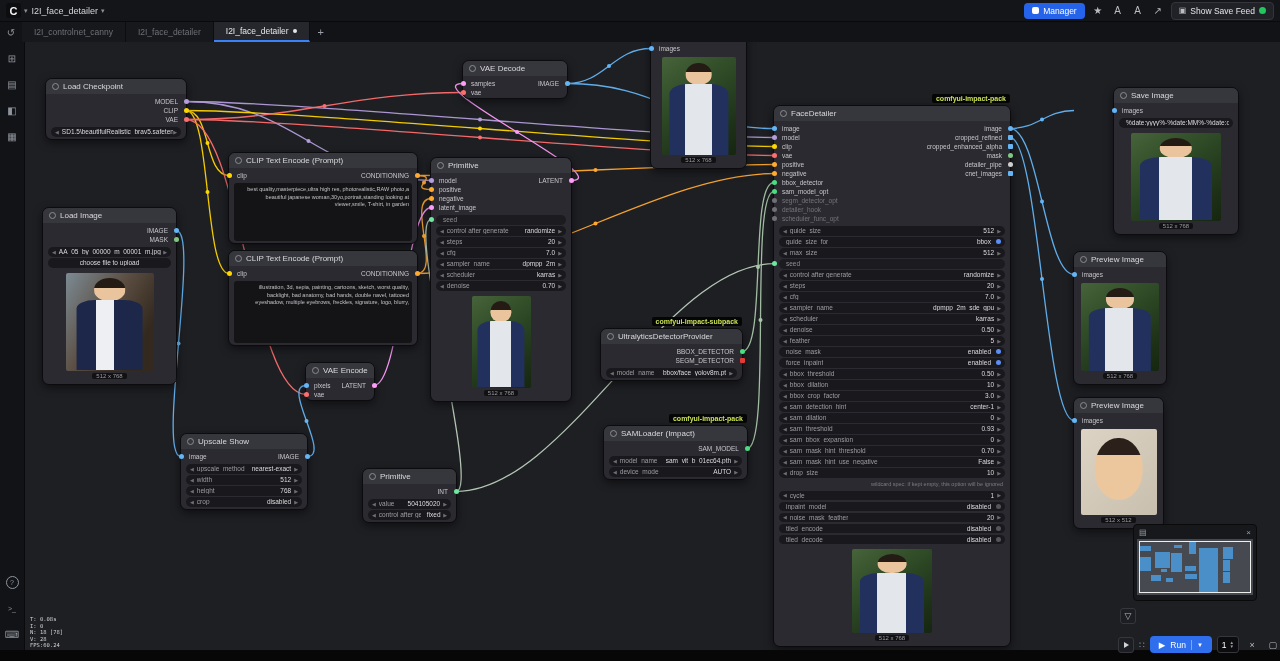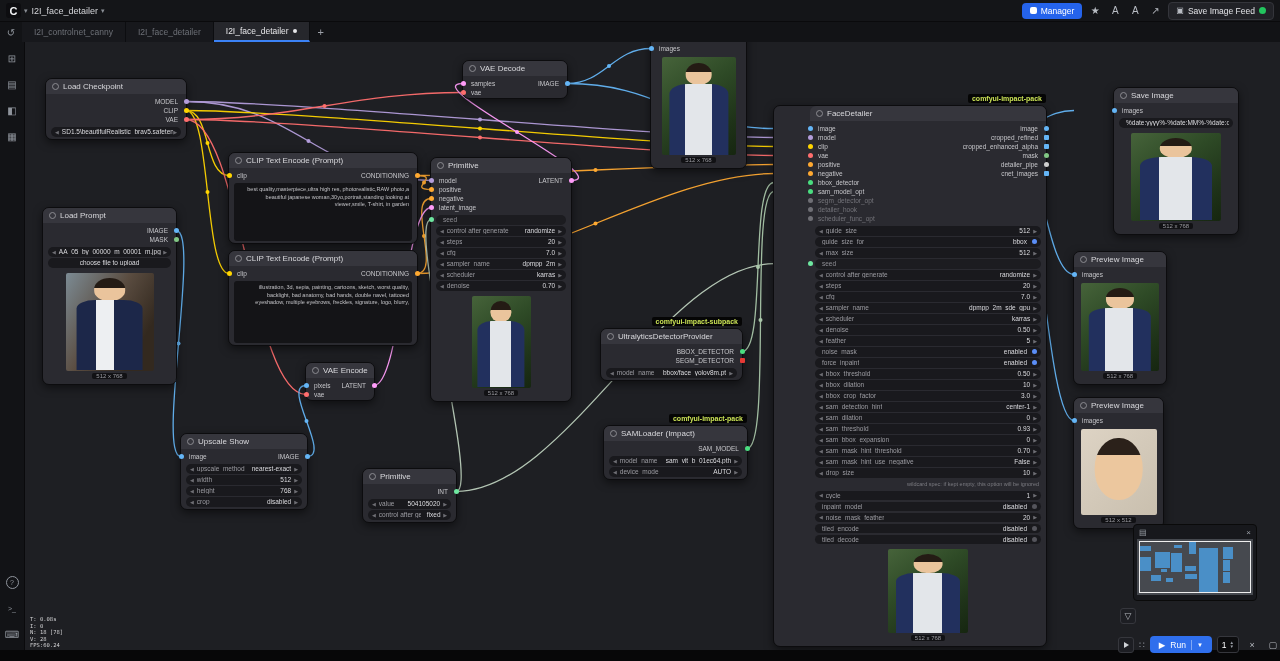--- a/index.html
+++ b/index.html
@@ -363,21 +363,21 @@
           <div class="col"></div>
         </div>
         <div class="photo-wrap">
           <div class="photo garden" style="width: 74px; height: 98px;"></div>
           <div class="size-label">512 x 768</div>
         </div>
       </div>
       <div class="node" style="left: 42px; top: 207px; width: 133px;">
         <div class="node-title">
           <span class="collapse-dot"></span>
-          <span>Load Prompt</span>
+          <span>Load Image</span>
         </div>
         <div class="slots">
           <div class="col"></div>
           <div class="col">
             <div class="slot out">
               <span class="sname">IMAGE</span>
               <span class="dot" style="background: rgb(100, 181, 246);"></span>
             </div>
             <div class="slot out">
               <span class="sname">MASK</span>
@@ -550,21 +550,21 @@
             <span class="arrow">▶</span>
           </div>
           <div class="widget combo">
             <span class="arrow">◀</span>
             <span class="wname">device_mode</span>
             <span class="wval">AUTO</span>
             <span class="arrow">▶</span>
           </div>
         </div>
       </div>
-      <div class="node" style="left: 773px; top: 105px; width: 236px; padding-left: 36px;">
+      <div class="node" style="left: 773px; top: 105px; width: 236px;">
         <div class="node-badge">comfyui-impact-pack</div>
         <div class="node-title">
           <span class="collapse-dot"></span>
           <span>FaceDetailer</span>
         </div>
         <div class="slots">
           <div class="col">
             <div class="slot in">
               <span class="dot" style="background: rgb(100, 181, 246);"></span>
               <span class="sname">image</span>
@@ -879,21 +879,21 @@
     <div class="btn-manager">
       <span class="puzzle"></span>
       <span>Manager</span>
     </div>
     <span class="mb-icon">★</span>
     <span class="mb-icon">A</span>
     <span class="mb-icon">A</span>
     <span class="mb-icon">↗</span>
     <div class="btn-feed">
       <span class="mb-icon" style="font-size:8px;width:auto">▣</span>
-      <span>Save Image Feed</span>
+      <span>Show Save Feed</span>
       <span class="feed-dot"></span>
     </div>
   </div>
 </div>
 
 <div class="tabbar">
   <div class="undo-ic">↺</div>
   <div id="tabs-host" style="display:flex">
       <div class="tab">
         <span>I2I_controlnet_canny</span>

